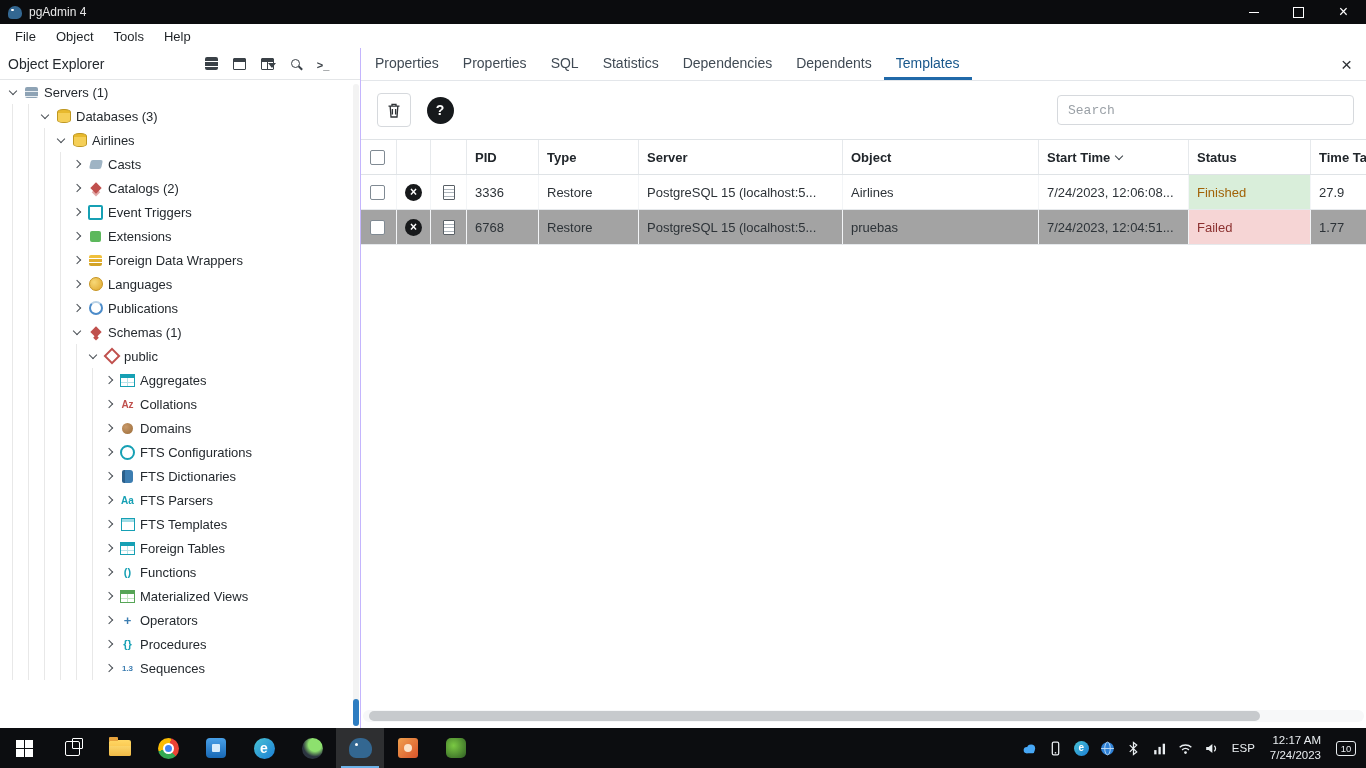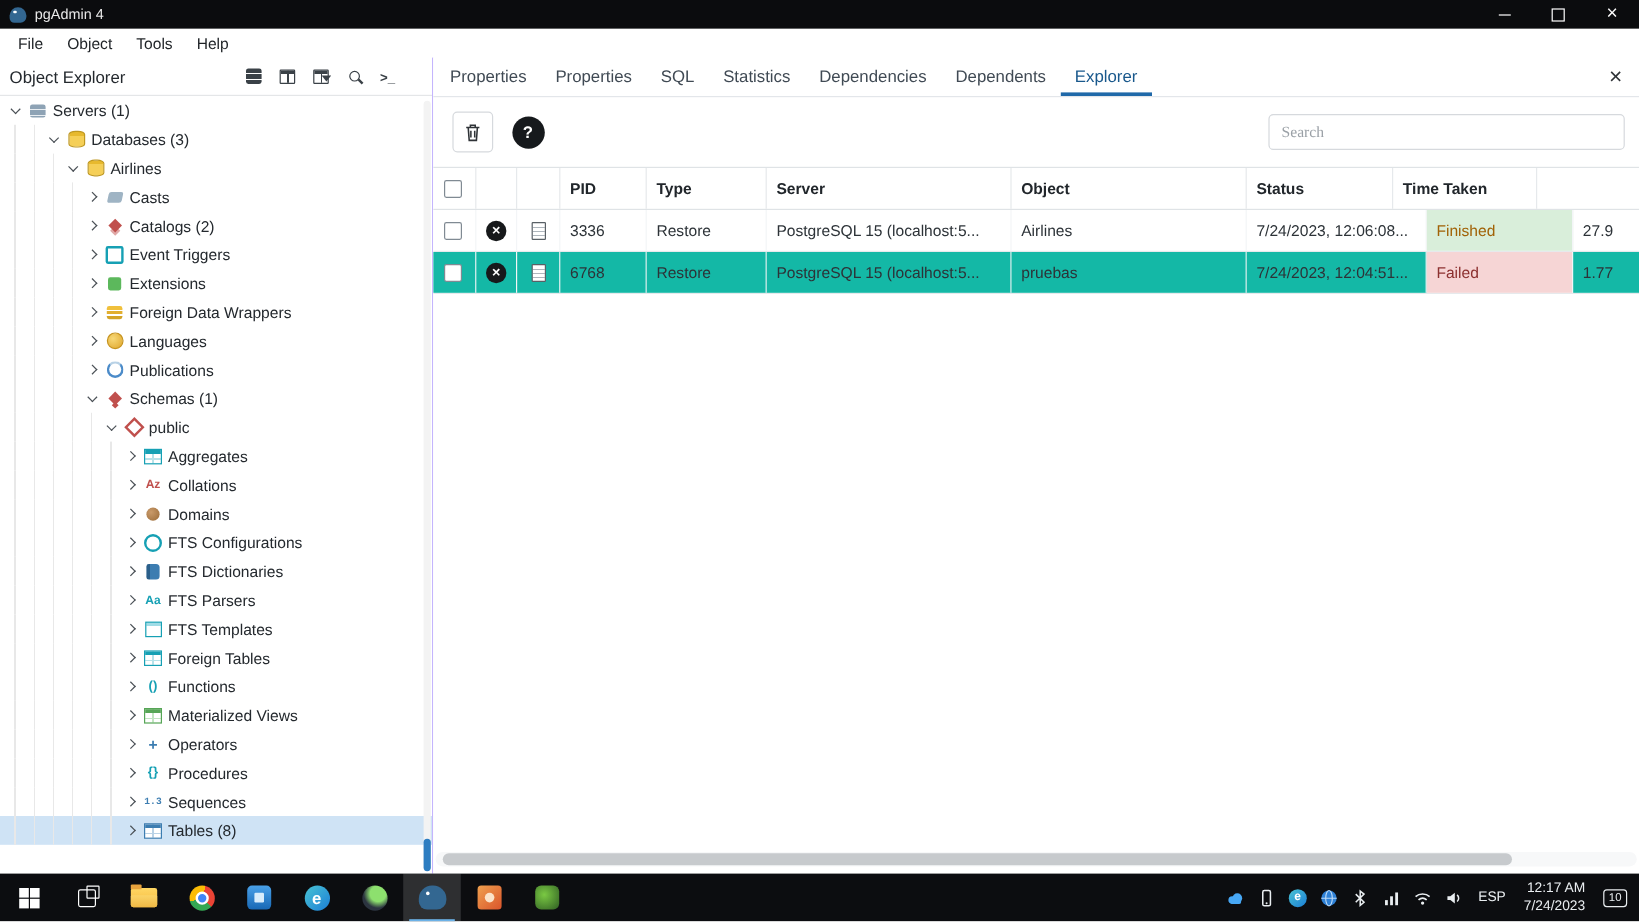--- a/index.html
+++ b/index.html
@@ -82,42 +82,42 @@
   .tab.active{color:#19588c;border-bottom-color:#2069a9;font-weight:500}
   .panel-close{margin-left:auto;align-self:center;margin-right:14px;font-size:19px;color:#2f3337;line-height:1}
   .panel-close::before{content:"×"}
 
   
   .ptoolbar{height:58px;display:flex;align-items:center;padding:0 12px 0 16px}
   .btn-del{width:34px;height:34px;border:1px solid #d6d9dd;border-radius:4px;background:#fff;display:flex;align-items:center;justify-content:center}
   .btn-help{width:34px;height:34px;margin-left:12px;display:flex;align-items:center;justify-content:center}
   .help-circle{width:27px;height:27px;border-radius:50%;background:#16191c;color:#fff;display:flex;align-items:center;justify-content:center;font-size:14px;font-weight:700}
   .help-circle::before{content:"?"}
-  .search{margin-left:auto;width:297px;height:30px;border:1px solid #d6d9dd;border-radius:4px;padding:0 10px;font-size:13px;font-family:Liberation Serif, serif;color:#2d3338;outline:none}
+  .search{margin-left:auto;width:297px;height:30px;border:1px solid #d6d9dd;border-radius:4px;padding:0 10px;font-size:13px;font-family:Liberation Mono, monospace;color:#2d3338;outline:none}
   .search::placeholder{color:#9aa0a6}
 
   
   .grid{width:1432px;font-size:13px}
   .ghead{display:flex;height:36px;border-top:1px solid #dfe3e6;border-bottom:1px solid #dfe3e6;background:#fff;font-weight:600;color:#21262b}
   .grow{display:flex;height:35px;border-bottom:1px solid #e6e9ec;background:#fff}
   .gcell{display:flex;align-items:center;flex:none;overflow:hidden}
   .ghead .gcell{border-right:1px solid #e6e9ec}
   .grow .gcell{border-right:1px solid #f3f5f7}
   .txt{padding:0 8px;white-space:nowrap;display:flex;align-items:center}
   .c0{width:36px}.c1{width:34px;justify-content:center}.c2{width:36px;justify-content:center}
   .c-pid{width:72px}.c-type{width:100px}.c-server{width:204px}.c-object{width:196px}
   .c-start{width:150px}.c-status{width:122px}.c-time{width:120px}
   .cb{width:15px;height:15px;border:1px solid #808a93;border-radius:2px;background:#fff;display:inline-block;margin-left:9px;flex:none}
   .stop{width:17px;height:17px;border-radius:50%;background:#17191b;color:#fff;display:flex;align-items:center;justify-content:center;flex:none}
   .stop::before{content:"×";font-size:12px;font-weight:700;line-height:1}
   .doc{width:12px;height:15px;border:1.2px solid #596066;border-radius:1px;background-color:#fff;flex:none;background-image:linear-gradient(to bottom,transparent 3px,#aeb6bd 3px,#aeb6bd 4px,transparent 4px,transparent 6.5px,#aeb6bd 6.5px,#aeb6bd 7.5px,transparent 7.5px,transparent 10px,#aeb6bd 10px,#aeb6bd 11px,transparent 11px)}
   .schev{margin-left:6px;display:flex;align-items:center}
   .schev .chev{border-color:#3a4147;transform:rotate(45deg);margin-top:-3px}
   .st-finished{background:#d9eeda;color:#a16207}
-  .row-failed .gcell{background:#14b8a6}
+  .row-failed .gcell{background:#a3a3a3}
   .row-failed .st-failed{background:#f6d5d5;color:#8c3130}
 
   
   .hscroll{position:absolute;left:2px;right:2px;bottom:6px;height:12px;background:#f7f8f9;border-radius:6px}
   .hthumb{position:absolute;left:6px;top:1px;height:10px;width:89%;background:#c7cacd;border-radius:5px}
 
   
   .taskbar{position:absolute;left:0;bottom:0;width:1366px;height:40px;background:#0c0d10;display:flex;align-items:center;color:#e9edf0}
   .tb-slot{width:48px;height:40px;display:flex;align-items:center;justify-content:center;position:relative;flex:none}
   .tb-slot.active{background:rgba(255,255,255,.14)}
@@ -479,51 +479,38 @@
           <div class="trow">
             <span class="guide"></span>
             <span class="guide"></span>
             <span class="guide"></span>
             <span class="guide"></span>
             <span class="guide"></span>
             <span class="guide"></span>
             <span class="twisty right">
               <i class="chev"></i>
             </span>
-            <span class="ti tg" style="color: rgb(60, 125, 177); font-size: 8px; font-family: Liberation Mono, monospace;">1.3</span>
+            <span class="ti tg" style="color: rgb(60, 125, 177); font-size: 8px;">1.3</span>
             <span class="tlabel">Sequences</span>
-          </div>
-          <div class="trow selected">
-            <span class="guide"></span>
-            <span class="guide"></span>
-            <span class="guide"></span>
-            <span class="guide"></span>
-            <span class="guide"></span>
-            <span class="guide"></span>
-            <span class="twisty right">
-              <i class="chev"></i>
-            </span>
-            <span class="ti ic-table"></span>
-            <span class="tlabel">Tables (8)</span>
           </div>
         </div>
       <div class="v-track">
           <div class="v-thumb"></div>
         </div>
     </div>
 
     <div class="main">
       <div class="tabbar">
         <span class="tab">Properties</span>
         <span class="tab">Properties</span>
         <span class="tab">SQL</span>
         <span class="tab">Statistics</span>
         <span class="tab">Dependencies</span>
         <span class="tab">Dependents</span>
-        <span class="tab active">Explorer</span>
+        <span class="tab active">Templates</span>
         <span class="panel-close"></span>
       </div>
 
       <div class="ptoolbar">
         <span class="btn-del">
           <svg width="16" height="17" viewBox="0 0 16 17">
             <path d="M2.5 4.2 H13.5 M6 4.2 V2.4 H10 V4.2 M4.2 4.6 L5 15 H11 L11.8 4.6 M6.4 7 V12.6 M9.6 7 V12.6" stroke="#2f3337" stroke-width="1.3" fill="none"></path>
           </svg>
         </span>
         <span class="btn-help">
@@ -536,20 +523,26 @@
         <div class="ghead">
           <div class="gcell c0">
               <span class="cb"></span>
             </div>
           <div class="gcell c1"></div>
           <div class="gcell c2"></div>
           <div class="gcell txt c-pid">PID</div>
           <div class="gcell txt c-type">Type</div>
           <div class="gcell txt c-server">Server</div>
           <div class="gcell txt c-object">Object</div>
+          <div class="gcell txt c-start">
+            <span>Start Time</span>
+            <span class="schev">
+                <i class="chev"></i>
+              </span>
+          </div>
           <div class="gcell txt c-status">Status</div>
           <div class="gcell txt c-time">Time Taken</div>
         </div>
         <div>
             <div class="grow">
               <div class="gcell c0">
                 <span class="cb"></span>
               </div>
               <div class="gcell c1">
                 <span class="stop"></span>

